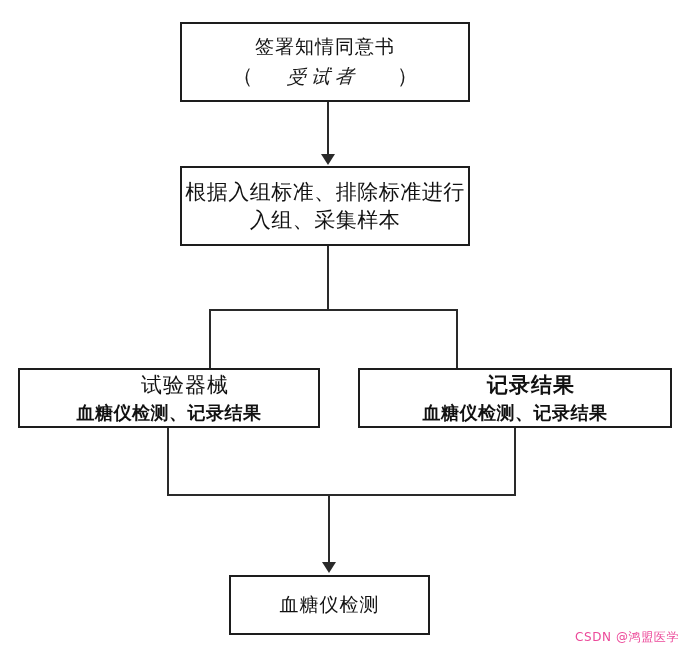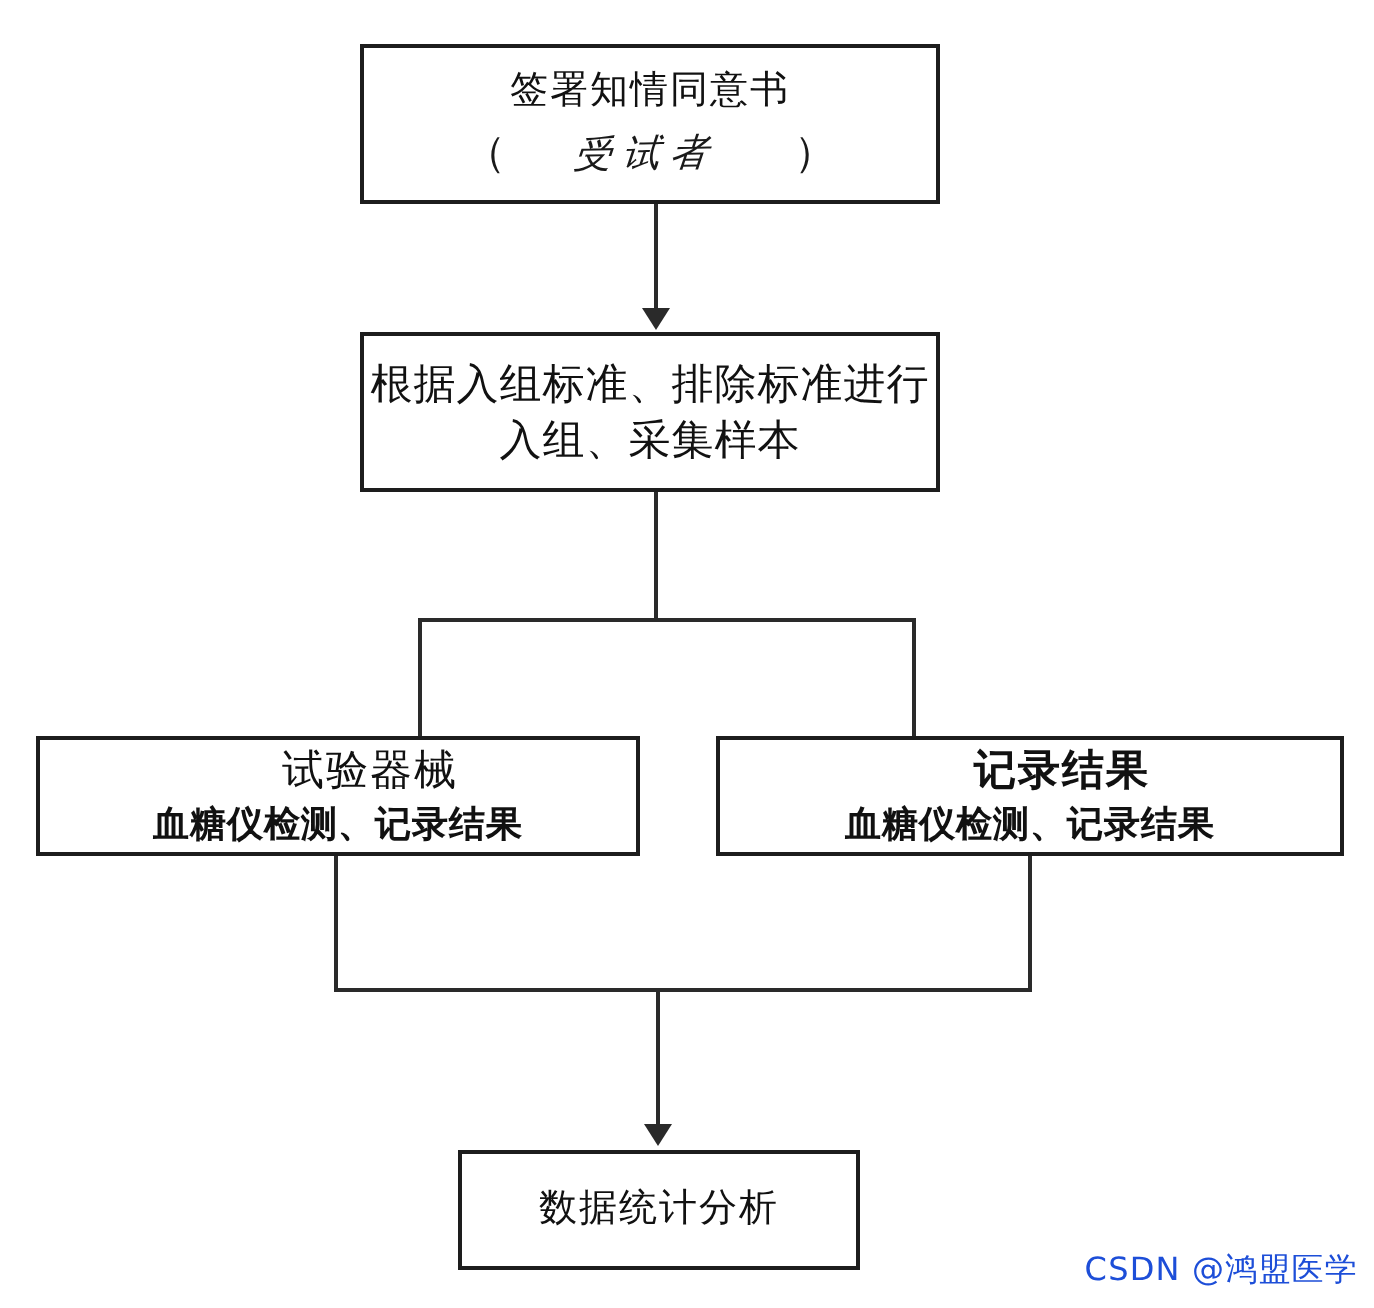--- a/index.html
+++ b/index.html
@@ -150,22 +150,22 @@
 
   
   #edge-merge-analysis { left: 328px; top: 494px; height: 70px; }
   #arrow-analysis      { left: 322px; top: 562px; }
 
   
   #watermark {
     position: absolute;
     right: 8px;
     bottom: 8px;
-    font-size: 16px;
-    color: #1d4ed8;
+    font-size: 12px;
+    color: #ec4899;
     letter-spacing: 0.6px;
     user-select: none;
     white-space: nowrap;
   }
 </style>
 </head>
 <body>
 
 <div id="canvas">
 
@@ -200,18 +200,18 @@
     <div class="detail">血糖仪检测、记录结果</div>
   </div>
 
   <div class="edge v" id="edge-merge-left"></div>
   <div class="edge v" id="edge-merge-right"></div>
   <div class="edge h" id="edge-merge-bar"></div>
   <div class="edge v" id="edge-merge-analysis"></div>
   <div class="arrowhead" id="arrow-analysis"></div>
 
   <div class="node" id="node-analysis">
-    <div class="line-main">数据统计分析</div>
+    <div class="line-main">血糖仪检测</div>
   </div>
 
   <div id="watermark">CSDN @鸿盟医学</div>
 
 </div>
 
 </body></html>

